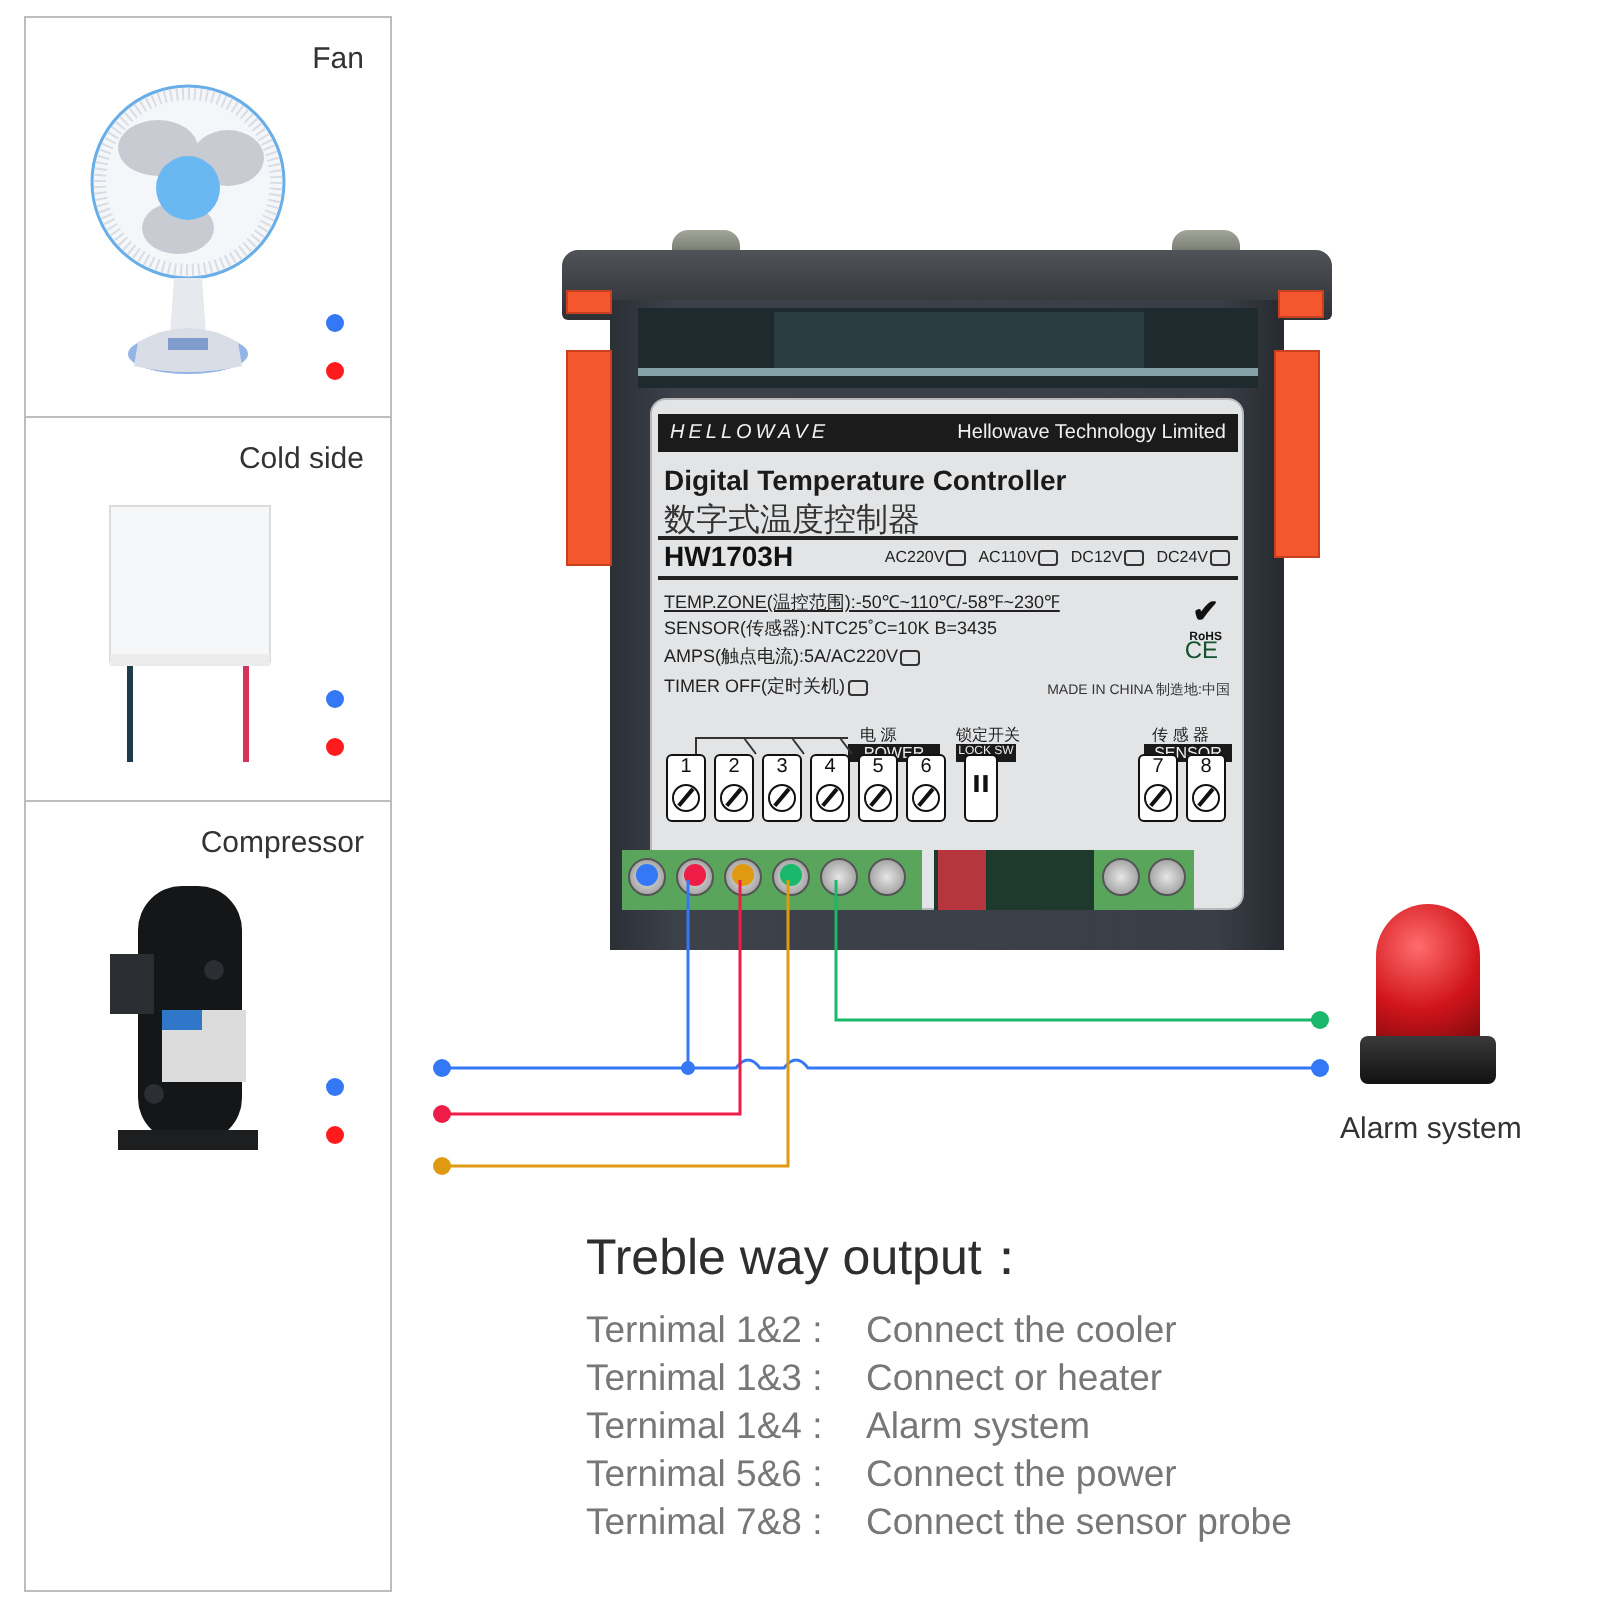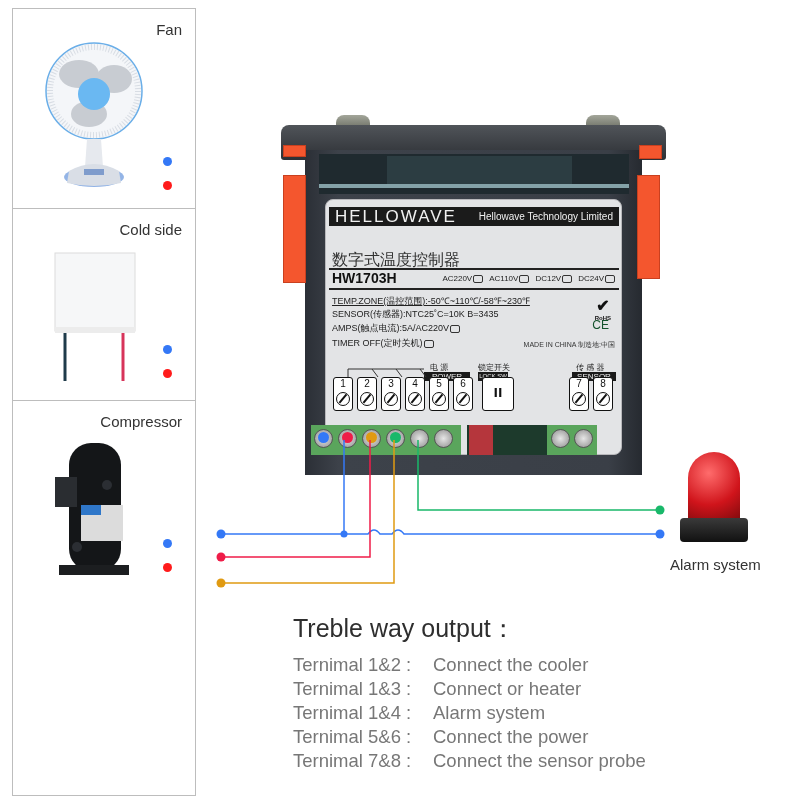--- a/index.html
+++ b/index.html
@@ -26,21 +26,21 @@
              background: #1f2a2f; }
   .display-win { position: absolute; left: 68px; top: 2px; width: 185px; height: 30px; background: #2c3d42; }
   .display-bar { position: absolute; left: 0; top: 30px; width: 310px; height: 4px; background: #84a2a8; }
   .clip { position: absolute; width: 23px; background: #f4562e; border: 1px solid #c9401f; }
 
   .label { position: absolute; left: 44px; top: 84px; width: 297px; height: 256px;
            background: #e3e4e6; border-radius: 8px; border: 1px solid #b8b8bb; }
   .brandbar { position: absolute; left: 3px; top: 7px; width: 290px; height: 19px; background: #1b1b1b;
               color: #f0f0f0; font-size: 10px; display: flex; justify-content: space-between;
               align-items: center; padding: 0 6px; }
-  .brand-name { letter-spacing: 2px; font-size: 17px; }
+  .brand-name { letter-spacing: 2px; font-size: 10px; font-style: italic; }
   .t-title { position: absolute; left: 6px; top: 32px; font-size: 14px; font-weight: bold; color: #1a1a1a; }
   .t-cn { position: absolute; left: 6px; top: 50px; font-size: 16px; color: #333; }
   .rule { position: absolute; left: 3px; width: 290px; height: 2px; background: #222; }
   .model { position: absolute; left: 6px; top: 70px; font-size: 14px; font-weight: bold; color: #111; }
   .volts { position: absolute; right: 6px; top: 74px; display: flex; gap: 6px; font-size: 8px; color: #222; }
   .chk { display: inline-block; width: 10px; height: 8px; border: 1px solid #333; border-radius: 2px; vertical-align: middle; margin-left: 1px; }
   .spec { position: absolute; left: 6px; font-size: 9px; color: #222; white-space: nowrap; }
   .made { position: absolute; right: 6px; top: 225px; font-size: 7px; color: #333; }
   .rohs { position: absolute; right: 10px; top: 178px; font-size: 6px; text-align: center; font-weight: bold; color: #111; }
   .ce { position: absolute; right: 12px; top: 207px; font-size: 12px; color: #14532d; }
@@ -141,20 +141,21 @@
   <div class="clip" style="left:2px;top:30px;height:12px;"></div>
   <div class="clip" style="left:2px;top:60px;height:108px;"></div>
   <div class="clip" style="left:358px;top:30px;height:14px;"></div>
   <div class="clip" style="left:356px;top:60px;height:104px;"></div>
 
   <div class="label">
     <div class="brandbar">
       <span class="brand-name">HELLOWAVE</span>
       <span>Hellowave Technology Limited</span>
     </div>
+    <div class="t-title">Digital Temperature Controller</div>
     <div class="t-cn">数字式温度控制器</div>
     <div class="rule" style="top:68px;"></div>
     <div class="model">HW1703H</div>
     <div class="volts">
       <span><span>AC220V</span><span class="chk"></span></span>
       <span><span>AC110V</span><span class="chk"></span></span>
       <span><span>DC12V</span><span class="chk"></span></span>
       <span><span>DC24V</span><span class="chk"></span></span>
     </div>
     <div class="rule" style="top:88px;"></div>
@@ -177,21 +178,21 @@
       <path d="M32 4 L38 12 M56 4 L62 12 M80 4 L86 12" stroke="#333" stroke-width="1"></path>
     </svg>
   </div>
 
   <div class="term" style="left:52px;"><span>1</span><span class="scr"></span></div>
   <div class="term" style="left:76px;"><span>2</span><span class="scr"></span></div>
   <div class="term" style="left:100px;"><span>3</span><span class="scr"></span></div>
   <div class="term" style="left:124px;"><span>4</span><span class="scr"></span></div>
   <div class="term" style="left:148px;"><span>5</span><span class="scr"></span></div>
   <div class="term" style="left:172px;"><span>6</span><span class="scr"></span></div>
-  <div class="term" style="left:201px;width:32px;">
+  <div class="term" style="left:201px;width:17px;">
       <span style="display:block;font-size:16px;font-weight:bold;margin-top:8px;">ıı</span>
     </div>
   <div class="term" style="left:288px;"><span>7</span><span class="scr"></span></div>
   <div class="term" style="left:312px;"><span>8</span><span class="scr"></span></div>
 
   <div class="terminal-strip">
     <span class="tscrew" style="left:3px;"></span>
     <span class="tscrew" style="left:27px;"></span>
     <span class="tscrew" style="left:51px;"></span>
     <span class="tscrew" style="left:75px;"></span>

